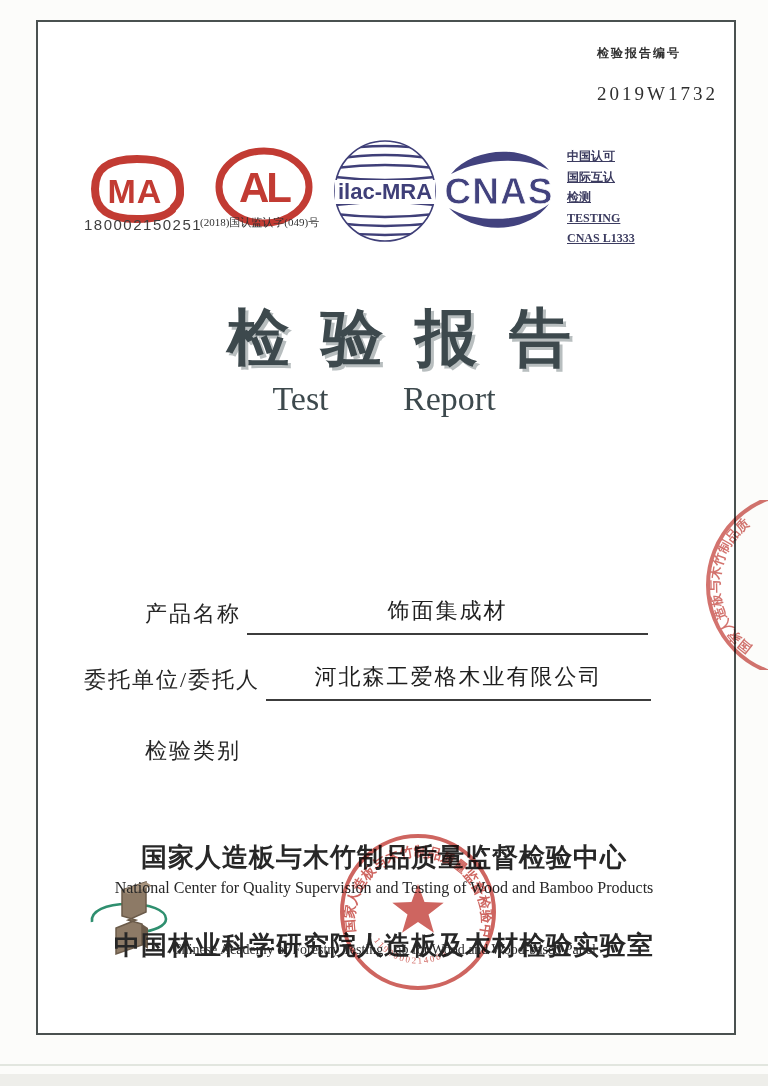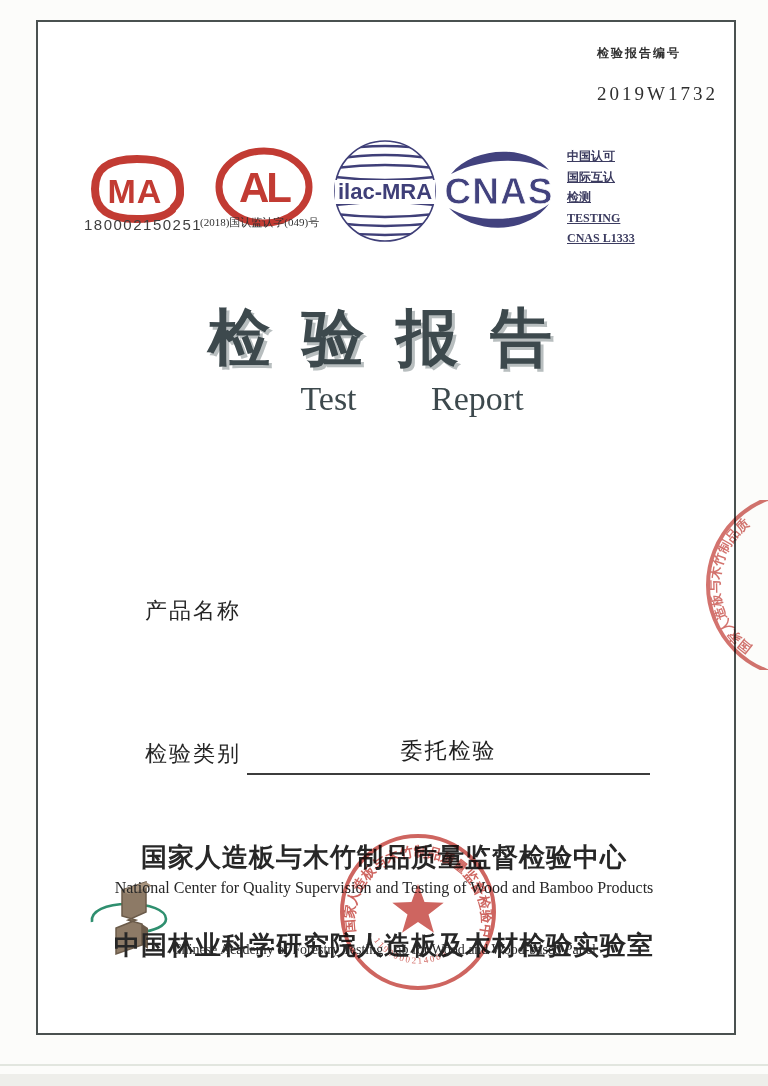--- a/index.html
+++ b/index.html
@@ -26,29 +26,29 @@
   .cma-number{position:absolute;left:84px;top:216px;font-size:15px;letter-spacing:1.5px;color:#404040;font-family:"Liberation Sans",sans-serif;}
   .al-logo{left:213px;top:146px;}
   .al-caption{position:absolute;left:200px;top:215px;font-size:11px;color:#323232;font-weight:normal;}
   .ilac-logo{left:332px;top:138px;}
   .cnas-logo{left:443px;top:144px;}
   .cnas-text{position:absolute;left:567px;top:146px;width:110px;line-height:20.5px;color:#3c3c60;}
   .cnas-text div{font-size:12px;font-weight:bold;text-decoration:underline;}
 
   
   .title-zh{
-    position:absolute;left:32px;top:296px;width:696px;text-align:center;
+    position:absolute;left:51px;top:296px;width:696px;text-align:center;
     font-family:Liberation Serif, serif;
     font-size:62px;font-weight:bold;color:#3d494d;
     letter-spacing:32px;text-indent:32px;
     text-shadow:3px 3px 0 rgba(125,136,138,0.55);
   }
   .title-en{
     position:absolute;left:36px;top:380px;width:696px;text-align:center;
-    font-size:34px;color:#3d494d;font-weight:500;padding-left:28px;
+    font-size:34px;color:#3d494d;font-weight:500;
   }
   .title-en span{display:inline-block;}
   .title-en .w1{margin-right:66px;}
 
   
   .field{position:absolute;display:flex;align-items:center;}
   .field-label{font-size:22px;letter-spacing:2px;color:#262626;padding-bottom:3px;white-space:nowrap;}
   .field-line{flex:1;border-bottom:2px solid #3c3c3c;text-align:center;font-size:22px;letter-spacing:2px;color:#1f1f1f;padding-bottom:7px;margin-left:6px;white-space:nowrap;}
   .field-1{left:145px;top:596px;width:503px;}
   .field-2{left:84px;top:662px;width:567px;}
@@ -121,26 +121,28 @@
 </div>
 
 <div class="title-zh">检验报告</div>
 <div class="title-en">
   <span class="w1">Test</span>
   <span class="w2">Report</span>
 </div>
 
 <div class="field field-1">
   <span class="field-label">产品名称</span>
+  <span class="field-line">饰面集成材</span>
 </div>
 <div class="field field-2">
+  <span class="field-label">委托单位/委托人</span>
+  <span class="field-line">河北森工爱格木业有限公司</span>
 </div>
 <div class="field field-3">
   <span class="field-label">检验类别</span>
-  <span class="field-line">委托检验</span>
 </div>
 
 <svg class="org-logo" width="92" height="84" viewBox="0 0 92 84">
   <path d="M6,46 C4,35 20,28 42,28 C64,28 80,34 80,43 C80,50 68,55 54,56" fill="none" stroke="#2f8f6f" stroke-width="2.6"></path>
   <path d="M60,6 L36,14 L36,40 L50,44 L30,52 L30,78 L56,69 L56,48 L42,44 L60,36 Z" fill="#8d7a66" stroke="#6b5b4a" stroke-width="1.5"></path>
   <path d="M60,6 L66,10 L42,18 L36,14 Z" fill="#a8947e"></path>
   <path d="M56,69 L62,73 L62,52 L56,48 Z" fill="#6b5b4a"></path>
 </svg>
 
 <div class="org-line org1-zh">国家人造板与木竹制品质量监督检验中心</div>

